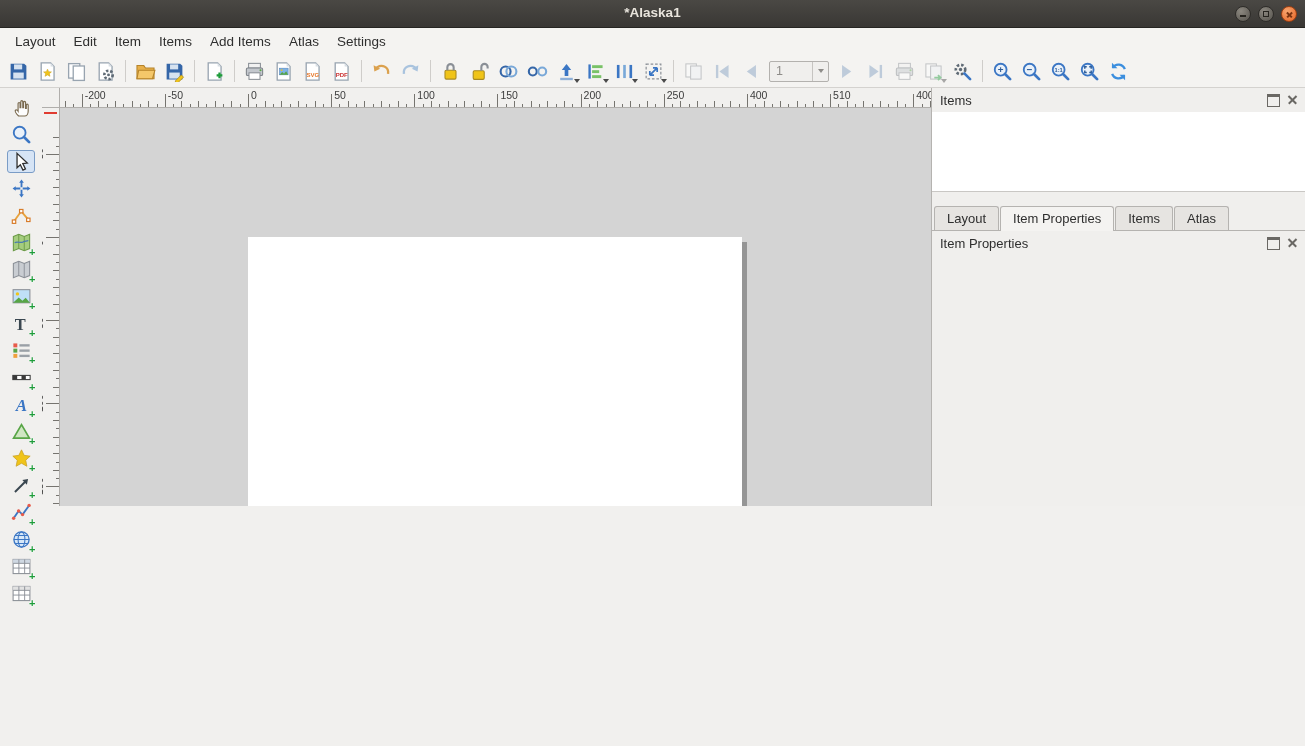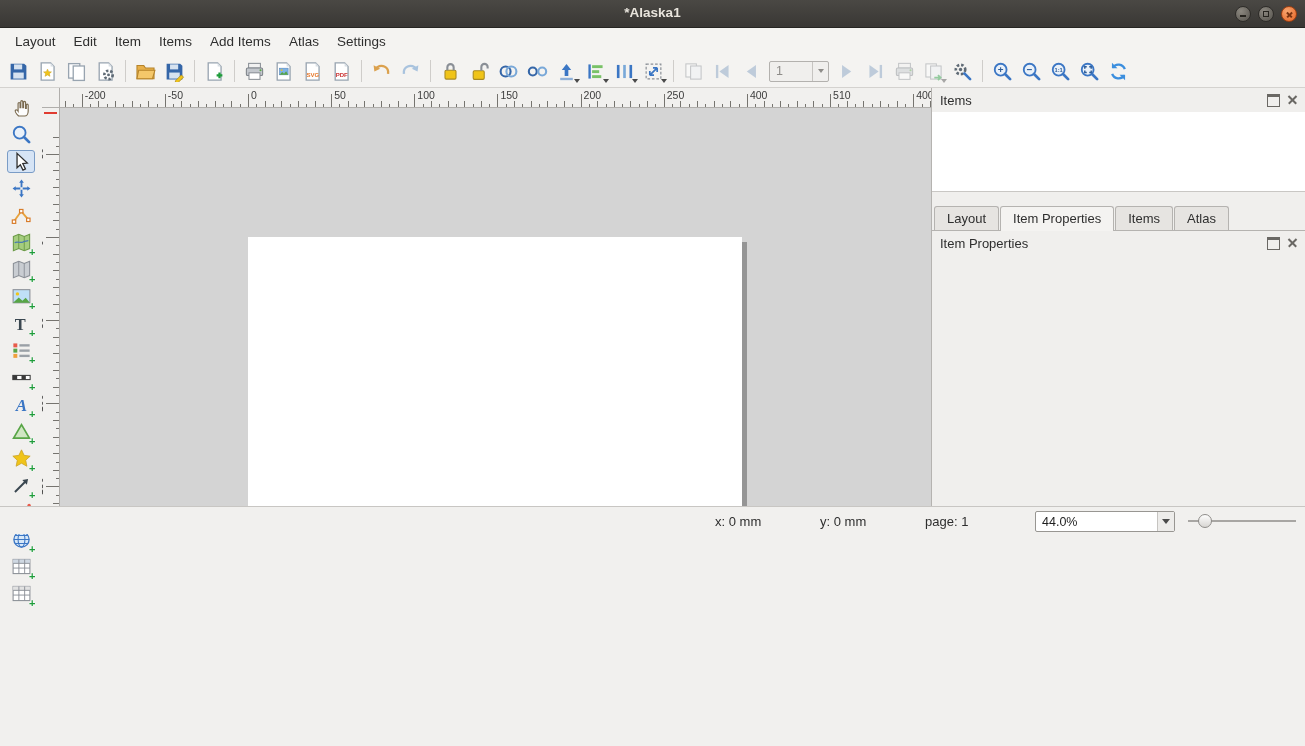--- a/index.html
+++ b/index.html
@@ -830,28 +830,13 @@
 
       <div class="panel-title-row">
         <span class="panel-title">Item Properties</span>
         <span class="pbtn pbtn-float"></span>
         <span class="pbtn pbtn-close"></span>
       </div>
       <div class="props-body"></div>
     </aside>
   </div>
 
-  <footer class="statusbar">
-    <span class="sb-item" style="left:715px">x: 0 mm</span>
-    <span class="sb-item" style="left:820px">y: 0 mm</span>
-    <span class="sb-item" style="left:925px">page: 1</span>
-    <div class="zoom-combo">
-      <span class="zoom-value">44.0%</span>
-      <span class="combo-arrow">
-          <i class="tri"></i>
-        </span>
-    </div>
-    <div class="zoom-slider">
-      <div class="track"></div>
-      <div class="thumb"></div>
-    </div>
-  </footer>
 </div>
 
 </body></html>

